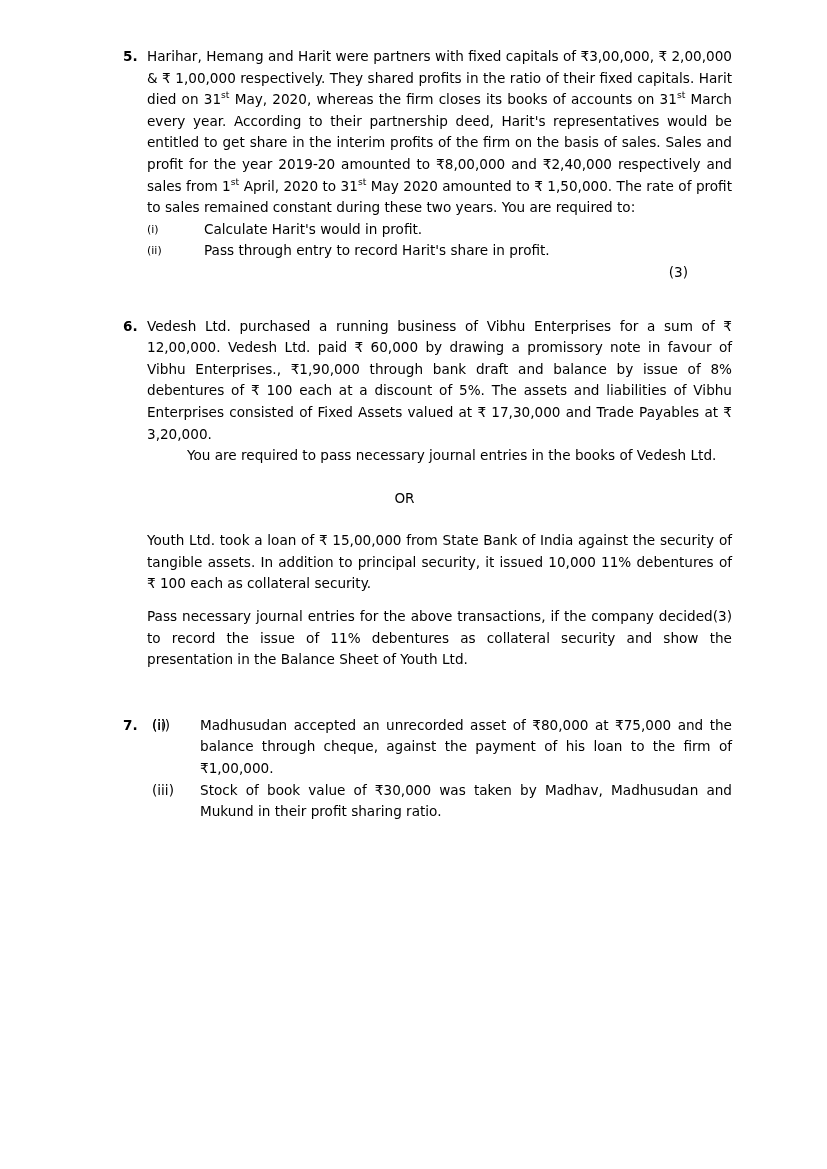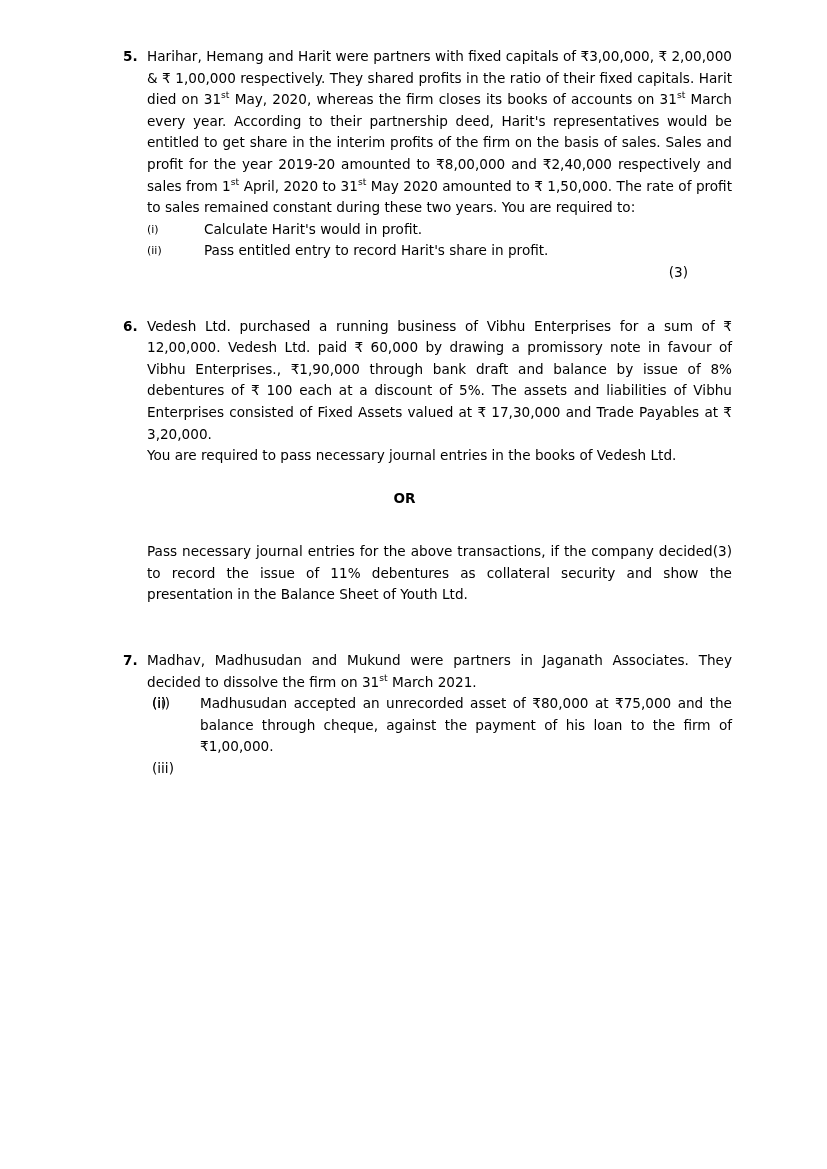--- a/index.html
+++ b/index.html
@@ -47,20 +47,21 @@
   .para {
     font-size: 13.6px;
     line-height: 21.6px;
     text-align: justify;
     text-justify: inter-word;
     margin: 0;
     hyphens: none;
   }
   .para.noj {
     text-align: left;
+    margin-left: 40px;
   }
 
   
   .sublist {
     margin: 0;
     padding: 0;
     list-style: none;
   }
   .subitem {
     position: relative;
@@ -99,21 +100,21 @@
     text-align: right;
     padding-right: 44px;
   }
   .marks-inline {
     float: right;
   }
 
   
   .or-sep {
     font-size: 13.6px;
-    font-weight: bold;
+    font-weight: normal;
     line-height: 21.6px;
     text-align: center;
     padding-right: 70px;
   }
 
   .spacer-sm { height: 11px; }
   .spacer-md { height: 21px; }
   .spacer-lg { height: 32px; }
   .spacer-xl { height: 44px; }
 
@@ -135,60 +136,61 @@
 
       <p class="para"><span>Harihar, Hemang and Harit were partners with fixed capitals of ₹3,00,000, ₹ 2,00,000 &amp; ₹ 1,00,000 respectively. They shared profits in the ratio of their fixed capitals. Harit died on 31</span><sup class="ord">st</sup><span> May, 2020, whereas the firm closes its books of accounts on 31</span><sup class="ord">st</sup><span> March every year. According to their partnership deed, Harit's representatives would be entitled to get share in the interim profits of the firm on the basis of sales. Sales and profit for the year 2019-20 amounted to ₹8,00,000 and ₹2,40,000 respectively and sales from 1</span><sup class="ord">st</sup><span> April, 2020 to 31</span><sup class="ord">st</sup><span> May 2020 amounted to ₹ 1,50,000. The rate of profit to sales remained constant during these two years. You are required to:</span></p>
 
       <ul class="sublist">
         <li class="subitem sub-small">
           <span class="marker">(i)</span>
           <span>Calculate Harit's would in profit.</span>
         </li>
         <li class="subitem sub-small">
           <span class="marker">(ii)</span>
-          <span>Pass entitled entry to record Harit's share in profit.</span>
+          <span>Pass through entry to record Harit's share in profit.</span>
         </li>
       </ul>
 
       <div class="marks-line">(3)</div>
     </div>
 
     <div class="spacer-lg"></div>
 
     <div class="question">
       <span class="q-num">6.</span>
 
       <p class="para">Vedesh Ltd. purchased a running business of Vibhu Enterprises for a sum of ₹ 12,00,000. Vedesh Ltd. paid ₹ 60,000 by drawing a promissory note in favour of Vibhu Enterprises., ₹1,90,000 through bank draft and balance by issue of 8% debentures of ₹ 100 each at a discount of 5%. The assets and liabilities of Vibhu Enterprises consisted of Fixed Assets valued at ₹ 17,30,000 and Trade Payables at ₹ 3,20,000.</p>
       <p class="para noj"> You are required to pass necessary journal entries in the books of Vedesh Ltd.</p>
 
       <div class="spacer-md"></div>
       <div class="or-sep">OR</div>
       <div class="spacer-md"></div>
 
+      <p class="para">Youth Ltd. took a loan of ₹ 15,00,000 from State Bank of India against the security of tangible assets. In addition to principal security, it issued 10,000 11% debentures of ₹ 100 each as collateral security.</p>
       <div class="spacer-sm"></div>
       <p class="para"><span class="marks-inline">(3)</span><span>Pass necessary journal entries for the above transactions, if the company decided to record the issue of 11% debentures as collateral security and show the presentation in the Balance Sheet of Youth Ltd.</span></p>
       <div class="clear"></div>
     </div>
 
     <div class="spacer-xl"></div>
 
     <div class="question">
       <span class="q-num">7.</span>
 
-      <p class="para"><span>Madhav, Madhusudan and Mukund were partners in Jaganath Associates. They decided to dissolve the firm on 31</span><sup class="ord">st</sup><span> March 2021.</span></p>
 
 
       <ul class="sublist">
         <li class="subitem sub-norm">
           <span class="marker">(i)</span>
         </li>
         <li class="subitem sub-norm">
           <span class="marker">(ii)</span>
           <span>Madhusudan accepted an unrecorded asset of ₹80,000 at ₹75,000 and the balance through cheque, against the payment of his loan to the firm of ₹1,00,000.</span>
         </li>
         <li class="subitem sub-norm">
           <span class="marker">(iii)</span>
+          <span>Stock of book value of ₹30,000 was taken by Madhav, Madhusudan and Mukund in their profit sharing ratio.</span>
         </li>
       </ul>
     </div>
 
   </div>
 </div>
 
 </body></html>

